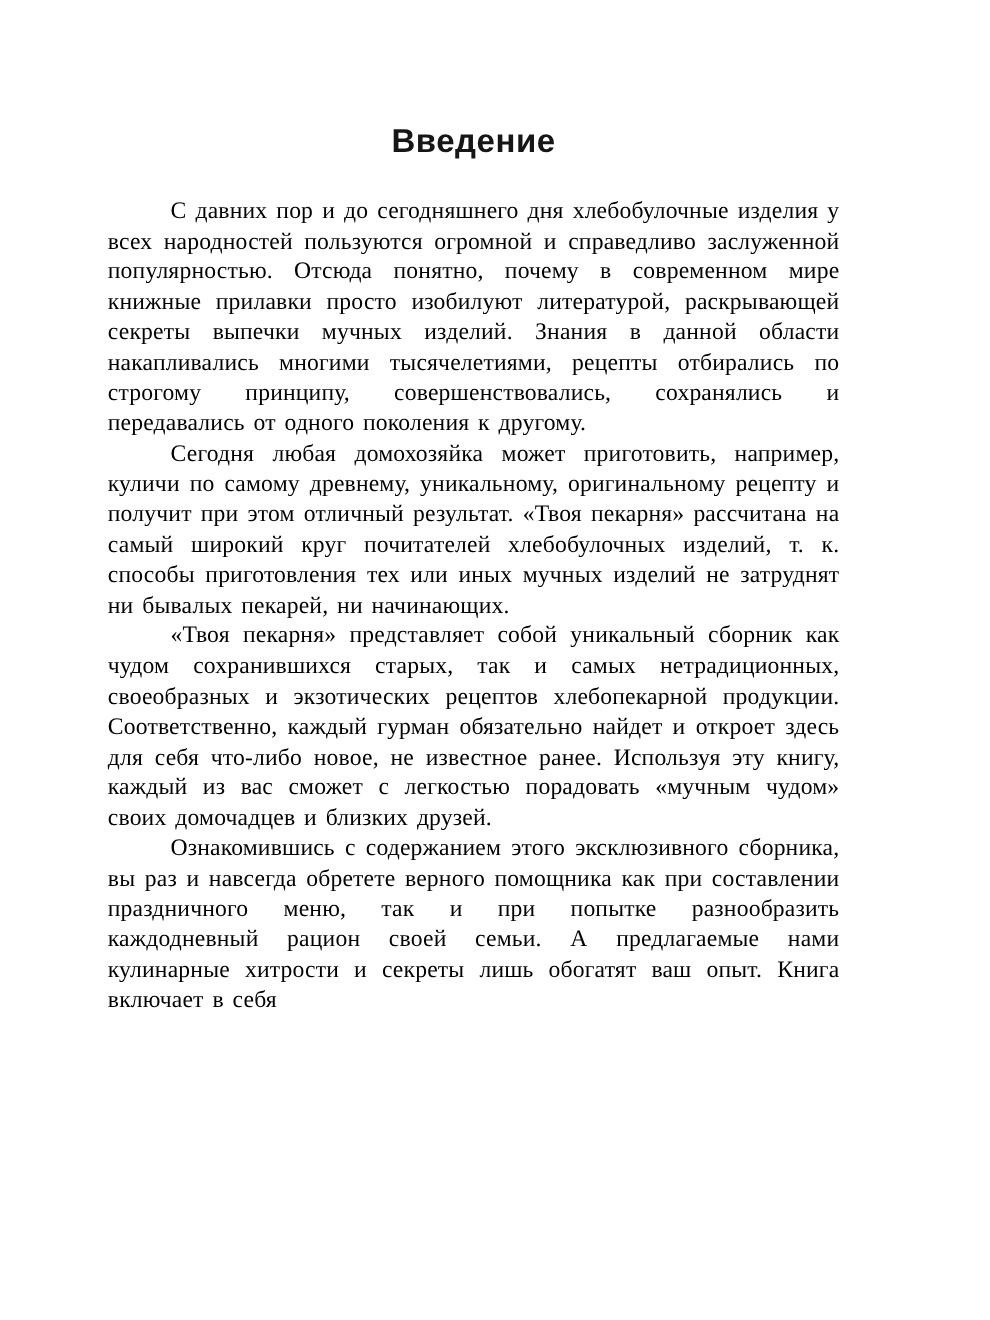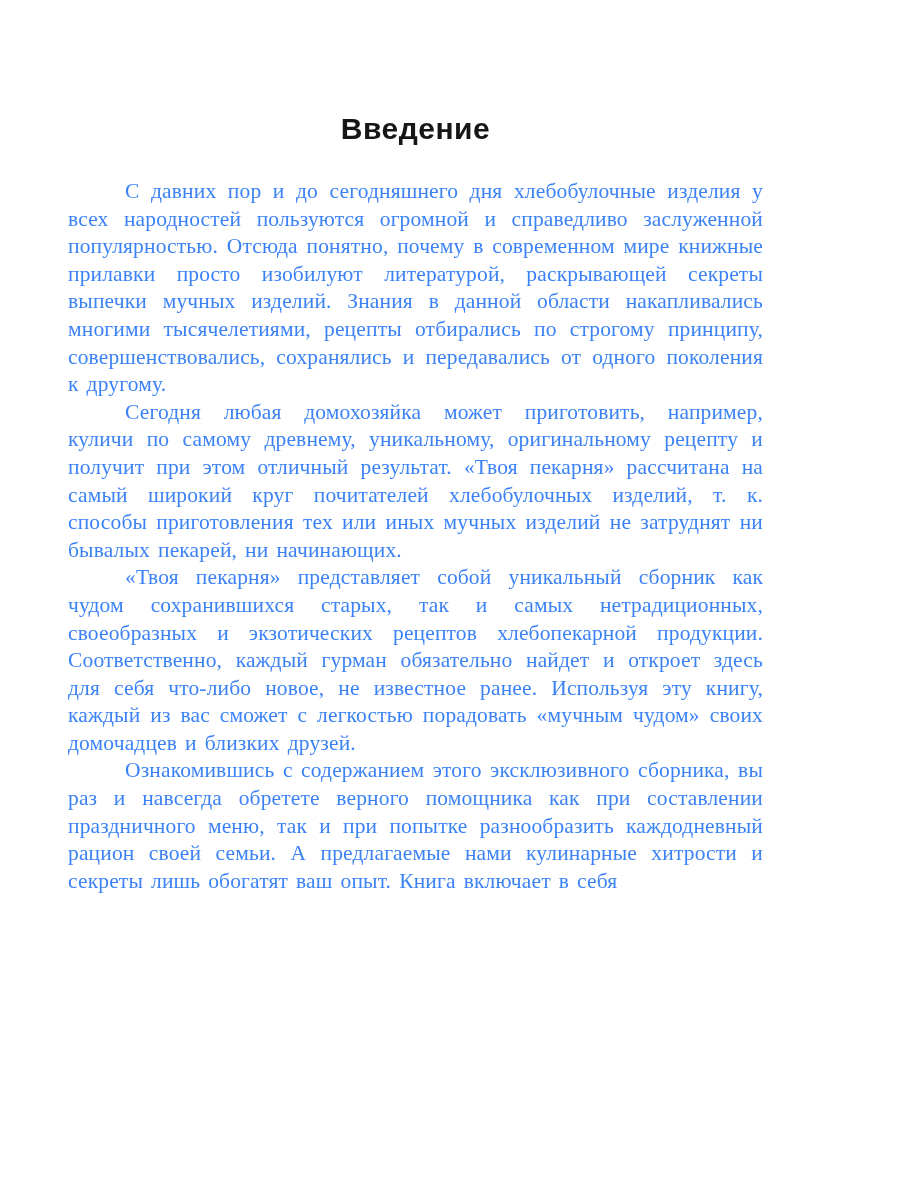--- a/index.html
+++ b/index.html
@@ -5,37 +5,37 @@
   html, body {
     margin: 0;
     padding: 0;
     background: #ffffff;
   }
   .page {
     width: 900px;
     height: 1200px;
     background: #ffffff;
     box-sizing: border-box;
-    padding: 112px 137px 0 68px;
+    padding: 112px 137px 0 98px;
     position: relative;
     overflow: hidden;
   }
   .chapter-title {
     font-family: "Liberation Sans", sans-serif;
     font-weight: bold;
     font-size: 30px;
     line-height: 1.1;
     text-align: center;
     color: #161616;
     margin: 0 0 33px 0;
     letter-spacing: 0.5px;
   }
   .body-text {
     font-family: "Liberation Serif", serif;
-    color: #3b82f6;
+    color: #000000;
   }
   .para {
     font-size: 21.5px;
     line-height: 27.6px;
     text-align: justify;
     text-indent: 57px;
     margin: 0;
     letter-spacing: 0.15px;
     word-spacing: 2.5px;
   }

